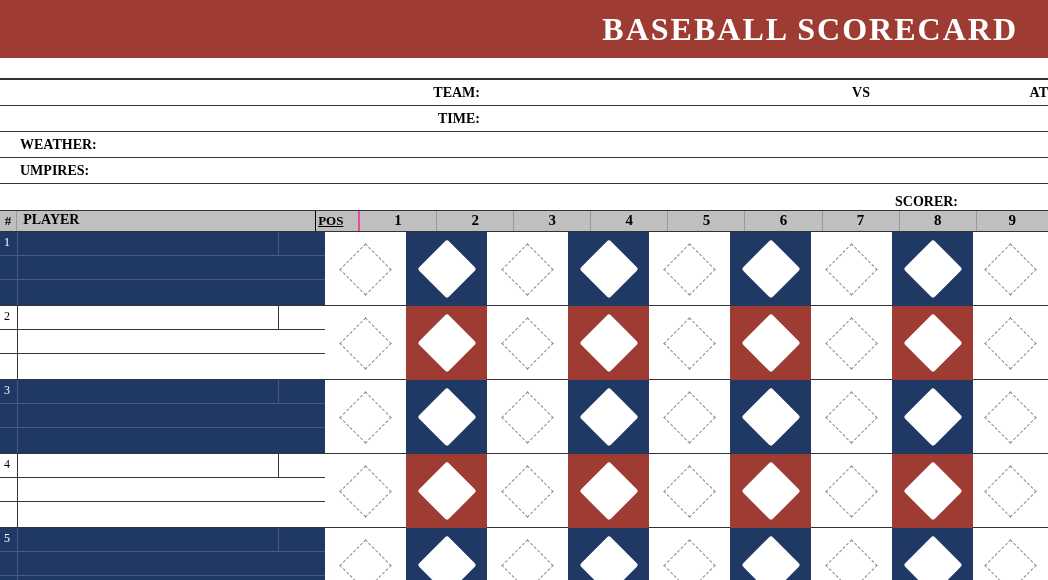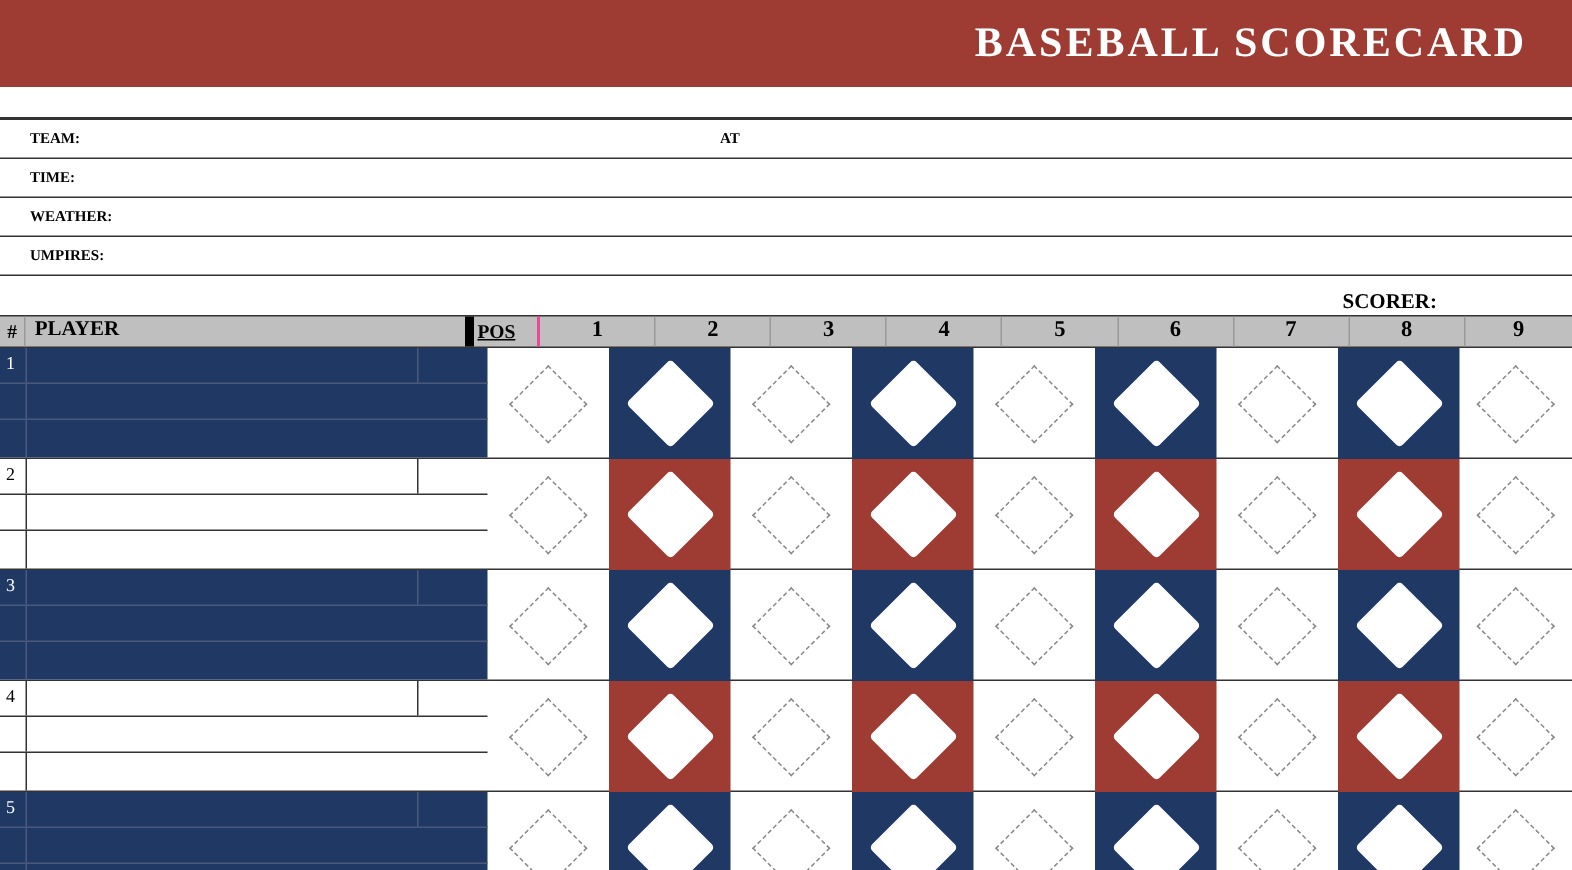--- a/index.html
+++ b/index.html
@@ -13,37 +13,38 @@
     .header-band {
       background: #9e3b33;
       height: 58px;
       display: flex;
       align-items: center;
       justify-content: flex-end;
       padding-right: 30px;
     }
     .title {
       color: #fff;
-      font-size: 28px;
+      font-size: 32px;
       font-weight: bold;
       letter-spacing: 2px;
       font-variant: small-caps;
     }
     .info-section {
       margin-top: 20px;
       border-top: 2px solid #333;
     }
     .info-row {
       display: flex;
       height: 26px;
       border-bottom: 1px solid #333;
       align-items: center;
       padding-left: 20px;
-      font-size: 10px;
+      font-size: 14px;
       font-weight: bold;
+      text-align: right;
     }
     .info-cell-1 { width: 460px; }
     .info-cell-2 { width: 390px; }
     .info-cell-3 { flex: 1; }
     .scorer-row {
       display: flex;
       justify-content: flex-end;
       padding-right: 90px;
       height: 26px;
       align-items: flex-end;
@@ -51,21 +52,21 @@
       font-weight: bold;
     }
     .grid-header {
       display: flex;
       background: #bfbfbf;
       height: 22px;
       border-top: 1px solid #333;
       border-bottom: 1px solid #333;
     }
     .col-num { width: 18px; text-align: center; font-size: 13px; font-weight: bold; border-right: 1px solid #999; padding-top: 2px;}
-    .col-player { width: 314px; font-size: 14px; font-weight: bold; padding-left: 6px; border-right: 6px solid #000000; padding-top: 1px;}
+    .col-player { width: 314px; font-size: 14px; font-weight: bold; padding-left: 6px; border-right: 1px solid #000000; padding-top: 1px;}
     .col-pos { width: 46px; font-size: 13px; font-weight: bold; padding-left: 2px; border-right: 2px solid #ec4899; padding-top: 2px; overflow: hidden; text-decoration: underline;}
     .col-inning { width: 81px; text-align: center; font-size: 15px; font-weight: bold; border-right: 1px solid #999; padding-top: 1px;}
     .col-inning:last-child { width: 75px; border-right: none; }
     .player-row {
       display: flex;
       height: 74px;
       border-bottom: 1px solid #333;
     }
     .player-info {
       width: 378px;
@@ -126,20 +127,21 @@
 </head>
 <body>
 
 <div class="header-band">
   <div class="title">BASEBALL SCORECARD</div>
 </div>
 
 <div class="info-section">
   <div class="info-row">
     <div class="info-cell-1">TEAM:</div>
+    <div class="info-cell-2">VS</div>
     <div class="info-cell-3">AT</div>
   </div>
   <div class="info-row">
     <div class="info-cell-1">TIME:</div>
   </div>
   <div class="info-row">
     <div>WEATHER:</div>
   </div>
   <div class="info-row">
     <div>UMPIRES:</div>

